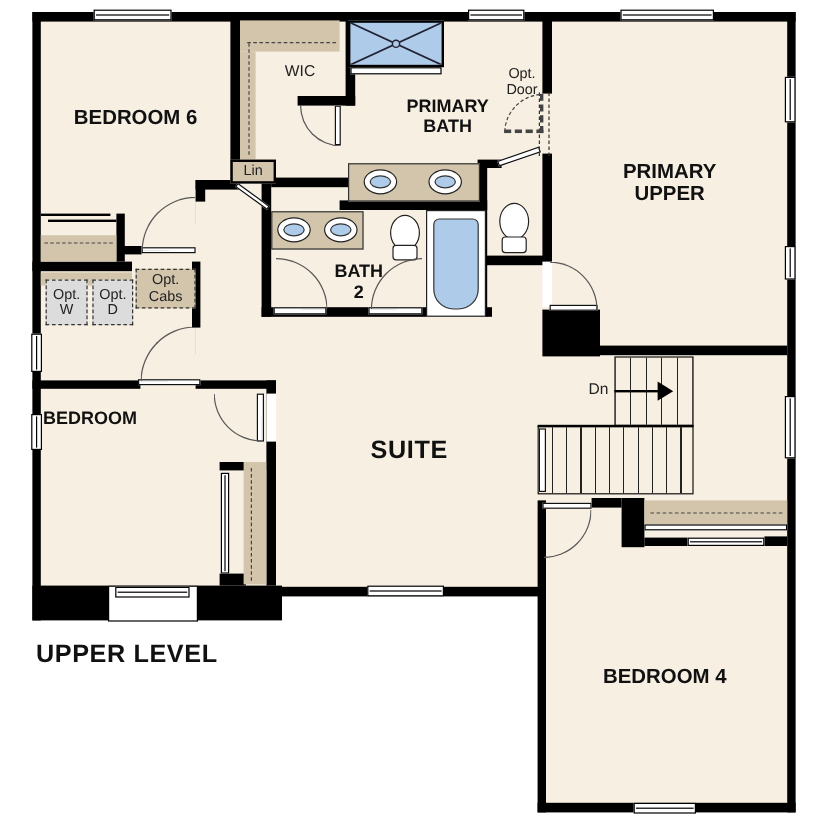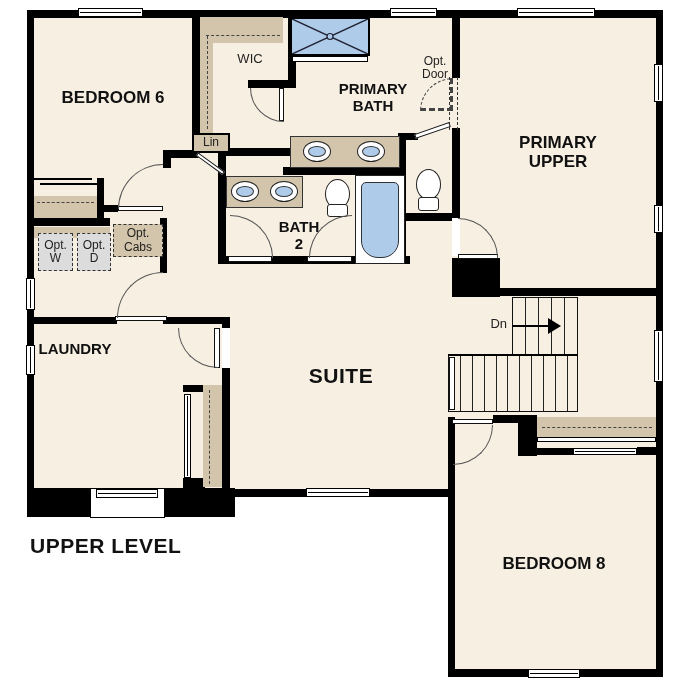--- a/index.html
+++ b/index.html
@@ -217,18 +217,18 @@
       <span class="block">Door</span>
   </div>
   <div class="lbl fz17" style="left:496px;top:133px;width:124px">
     <span class="block">PRIMARY</span>
       <span class="block">UPPER</span>
   </div>
   <div class="lbl fz15" style="left:269px;top:219px;width:60px">
     <span class="block">BATH</span>
       <span class="block">2</span>
   </div>
-  <div class="lbl fz15" style="left:29px;top:341px;width:92px">LAUNDRY</div>
+  <div class="lbl fz15" style="left:29px;top:341px;width:92px">BEDROOM</div>
   <div class="lbl fz21" style="left:301px;top:364px;width:80px">SUITE</div>
-  <div class="lbl fz17" style="left:474px;top:554px;width:160px">BEDROOM 8</div>
+  <div class="lbl fz17" style="left:474px;top:554px;width:160px">BEDROOM 4</div>
   <div class="lbl fz21" style="left:30px;top:534px;width:220px;text-align:left">UPPER LEVEL</div>
 
 </div>
 
 </body></html>

